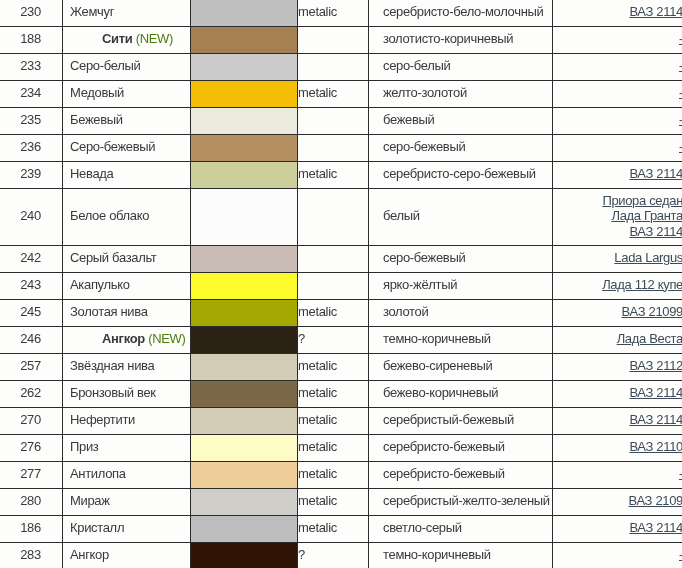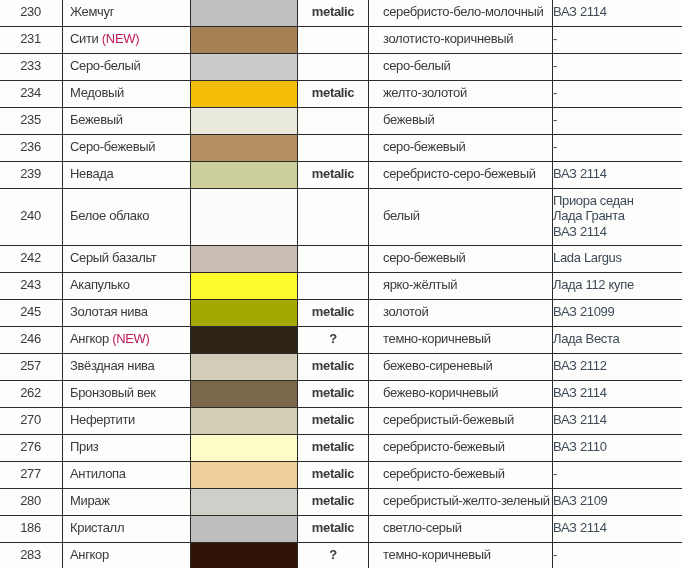--- a/index.html
+++ b/index.html
@@ -40,26 +40,26 @@
     vertical-align: middle;
     background: #fdfdfc;
     line-height: 16px;
     white-space: nowrap;
     overflow: hidden;
   }
   table.paint-table tr { height: 25px; }
   table.paint-table td.c-code { width: 64px;  text-align: center; }
   table.paint-table td.c-name { width: 128px; text-align: left;   padding-left: 7px; }
   table.paint-table td.c-sw   { width: 107px; padding: 0; line-height: 0; font-size: 0; }
-  table.paint-table td.c-met  { width: 71px;  text-align: center; font-weight: bold; }
+  table.paint-table td.c-met  { width: 71px;  text-align: left; font-weight: normal; }
   table.paint-table td.c-desc { width: 184px; text-align: left;   padding-left: 14px; }
-  table.paint-table td.c-mod  { width: 131px; text-align: left; color: #3d4a58; padding: 3.5px 0 5.5px 0; }
+  table.paint-table td.c-mod  { width: 131px; text-align: right; color: #3d4a58; padding: 3.5px 0 5.5px 0; text-decoration: underline; }
   .swatch { display: block; width: 100%; height: 26px; }
-  .new-tag { color: #be185d; }
-  .name-bold { font-weight: normal; }
+  .new-tag { color: #4d7c0f; }
+  .name-bold { font-weight: bold; margin-left: 32px; }
   .model-line { display: block; line-height: 15.5px; }
 </style>
 </head>
 <body>
 
 <div class="viewport">
   <table class="paint-table">
     <tbody>
       <tr>
         <td class="c-code">230</td>
@@ -67,21 +67,21 @@
         <td class="c-sw" style="background-color: rgb(192, 192, 192);">
             <span class="swatch"></span>
           </td>
         <td class="c-met">metalic</td>
         <td class="c-desc">серебристо-бело-молочный</td>
         <td class="c-mod">
             <span class="model-line">ВАЗ 2114</span>
           </td>
       </tr>
       <tr>
-        <td class="c-code">231</td>
+        <td class="c-code">188</td>
         <td class="c-name"><span class="name-bold">Сити</span> <span class="new-tag">(NEW)</span></td>
         <td class="c-sw" style="background-color: rgb(165, 128, 83);">
             <span class="swatch"></span>
           </td>
         <td class="c-met"></td>
         <td class="c-desc">золотисто-коричневый</td>
         <td class="c-mod">
             <span class="model-line">-</span>
           </td>
       </tr>

